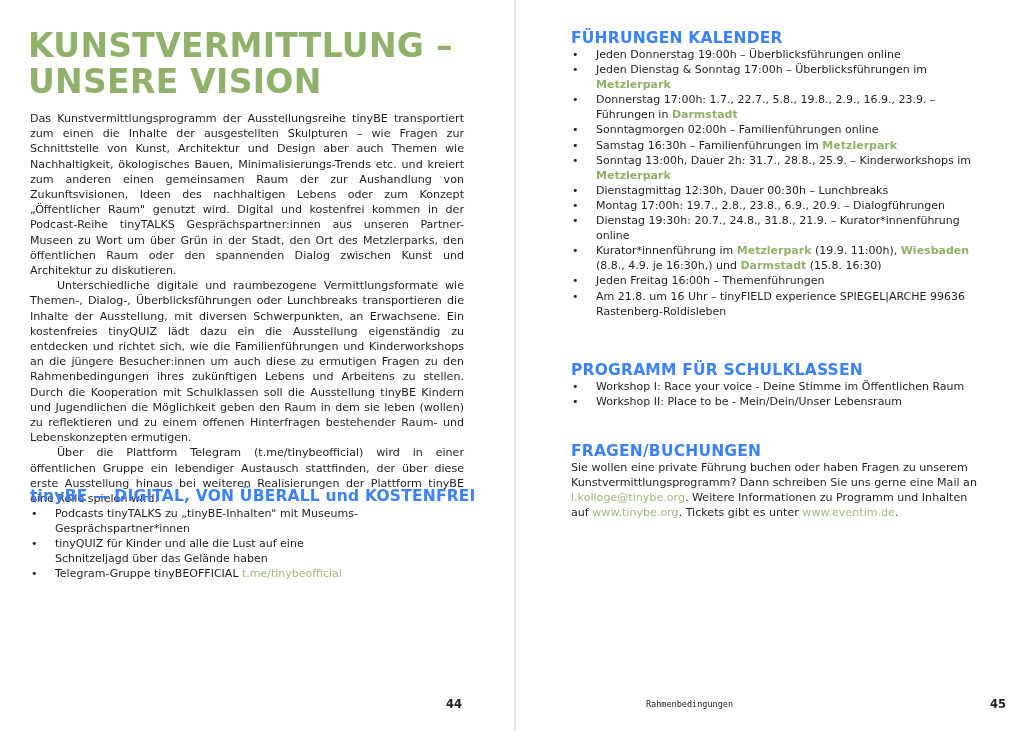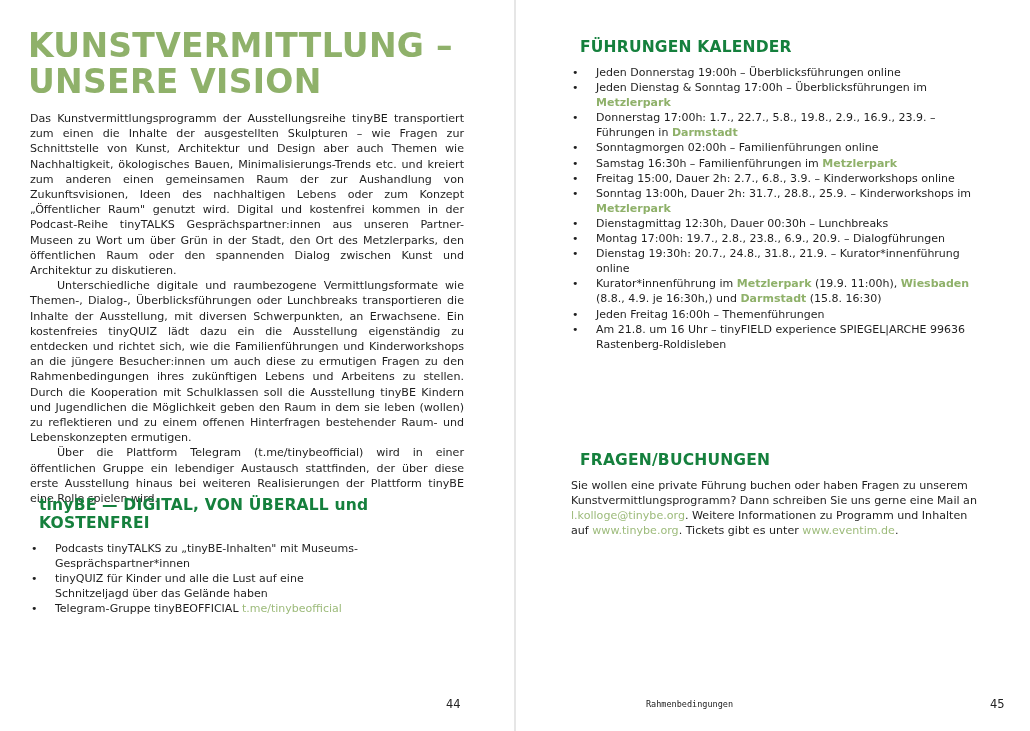--- a/index.html
+++ b/index.html
@@ -9,29 +9,29 @@
   .page-left { left:0; width:515px; }
   .page-right { left:516px; width:514px; }
   .spine { position:absolute; left:514px; top:0; width:2px; height:731px; background:#e6e6e6; }
   .h1 { position:absolute; left:28px; top:28px; width:470px; color:#8fb16a;
         font-family:"DejaVu Sans", sans-serif; font-weight:bold; font-size:33px;
         line-height:36px; letter-spacing:0.3px; margin:0; }
   .body-text { position:absolute; left:30px; top:111px; width:434px;
         font-size:11.1px; line-height:15.2px; text-align:justify; margin:0; }
   .body-text p { margin:0; }
   .body-text p.indent { text-indent:27px; }
-  .h2 { color:#15803d; font-weight:bold; font-size:15.5px; line-height:18px; margin:9px; letter-spacing:0.2px; }
+  .h2 { color:#3b82f6; font-weight:bold; font-size:15.5px; line-height:18px; margin:0; letter-spacing:0.2px; }
   .section { position:absolute; }
   ul.bul { list-style:none; margin:0; padding:0; font-size:11px; line-height:15.1px; }
   ul.bul li { position:relative; padding-left:25px; }
   ul.bul li::before { content:"•"; position:absolute; left:1px; top:0; }
   .hl { color:#8fb16a; font-weight:bold; }
   .lnk { color:#9dbb7b; }
   .para { font-size:11.1px; line-height:15.1px; margin:0; }
-  .pnum { position:absolute; font-size:11.5px; color:#222; }
+  .pnum { position:absolute; font-size:11.5px; color:#222;font-weight:bold; }
   .running { position:absolute; font-family:"DejaVu Sans Mono", monospace; font-size:8.5px; color:#222; }
 </style>
 </head>
 <body>
 
 <div class="page page-left">
   <h1 class="h1">
     <span>KUNSTVERMITTLUNG –</span><br>
     <span>UNSERE VISION</span>
   </h1>
@@ -58,31 +58,37 @@
 
 <div class="page page-right">
   <div class="section" style="left:55px; top:29px; width:440px;">
     <h2 class="h2">FÜHRUNGEN KALENDER</h2>
     <ul class="bul" id="calendar-list" style="width:425px;">
         <li><span>Jeden Donnerstag 19:00h – Überblicksführungen online</span></li>
         <li><span>Jeden Dienstag &amp; Sonntag 17:00h – Überblicksführungen im </span><span class="hl">Metzlerpark</span></li>
         <li><span>Donnerstag 17:00h: 1.7., 22.7., 5.8., 19.8., 2.9., 16.9., 23.9. – Führungen in </span><span class="hl">Darmstadt</span></li>
         <li><span>Sonntagmorgen 02:00h – Familienführungen online</span></li>
         <li><span>Samstag 16:30h – Familienführungen im </span><span class="hl">Metzlerpark</span></li>
-        <li><span>Freitag 15:00, Dauer 2h: 2.7., 6.8., 3.9. – Kinderworkshops online</span></li>
         <li><span>Sonntag 13:00h, Dauer 2h: 31.7., 28.8., 25.9. – Kinderworkshops im </span><span class="hl">Metzlerpark</span></li>
         <li><span>Dienstagmittag 12:30h, Dauer 00:30h – Lunchbreaks</span></li>
         <li><span>Montag 17:00h: 19.7., 2.8., 23.8., 6.9., 20.9. – Dialogführungen</span></li>
         <li><span>Dienstag 19:30h: 20.7., 24.8., 31.8., 21.9. – Kurator*innenführung online</span></li>
         <li><span>Kurator*innenführung im </span><span class="hl">Metzlerpark</span><span> (19.9. 11:00h), </span><span class="hl">Wiesbaden</span><span> (8.8., 4.9. je 16:30h,) und </span><span class="hl">Darmstadt</span><span> (15.8. 16:30)</span></li>
         <li><span>Jeden Freitag 16:00h – Themenführungen</span></li>
         <li><span>Am 21.8. um 16 Uhr – tinyFIELD experience SPIEGEL|ARCHE 99636 Rastenberg-Roldisleben</span></li>
       </ul>
   </div>
 
+  <div class="section" style="left:55px; top:361px; width:440px;">
+    <h2 class="h2">PROGRAMM FÜR SCHULKLASSEN</h2>
+    <ul class="bul">
+      <li>Workshop I: Race your voice - Deine Stimme im Öffentlichen Raum</li>
+      <li>Workshop II: Place to be - Mein/Dein/Unser Lebensraum</li>
+    </ul>
+  </div>
 
   <div class="section" style="left:55px; top:442px; width:425px;">
     <h2 class="h2">FRAGEN/BUCHUNGEN</h2>
     <p class="para" style="width:410px;"><span>Sie wollen eine private Führung buchen oder haben Fragen zu unserem Kunstvermittlungsprogramm? Dann schreiben Sie uns gerne eine Mail an </span><span class="lnk">l.kolloge@tinybe.org</span><span>. Weitere Informationen zu Programm und Inhalten auf </span><span class="lnk">www.tinybe.org</span><span>. Tickets gibt es unter </span><span class="lnk">www.eventim.de</span><span>.</span></p>
   </div>
 
   <div class="running" style="left:130px; top:699px;">Rahmenbedingungen</div>
   <div class="pnum" style="left:474px; top:697px;">45</div>
 </div>
 

